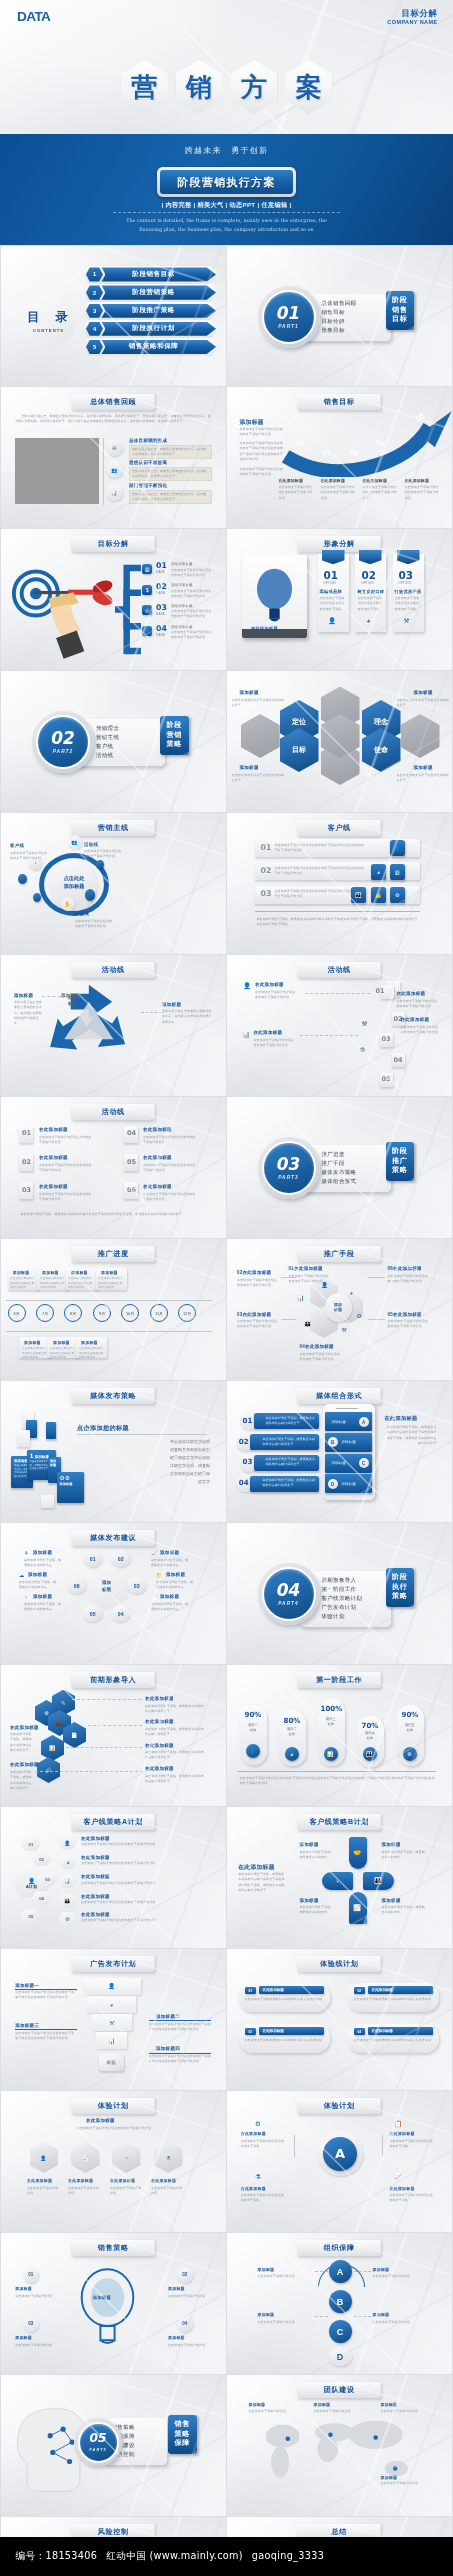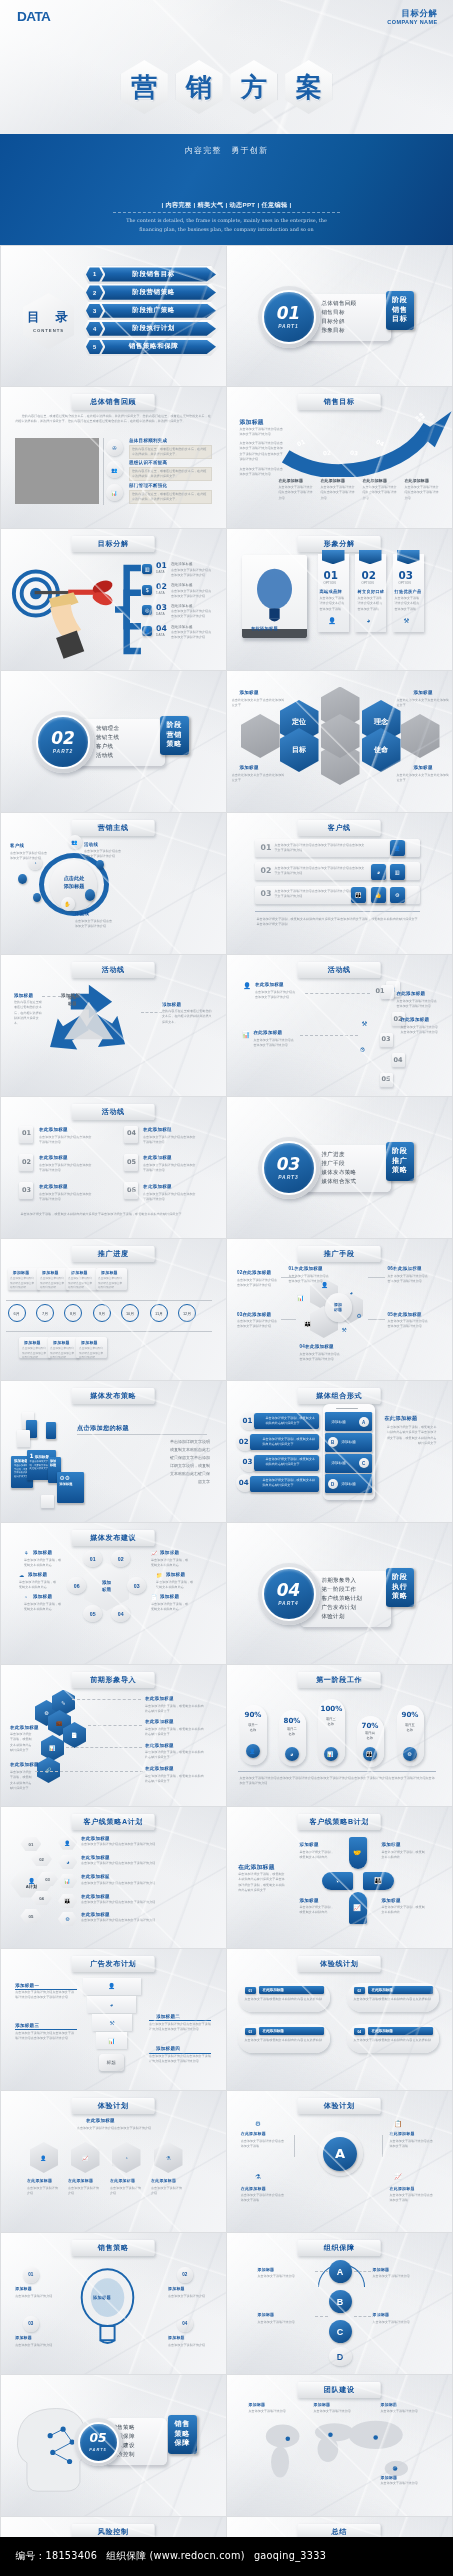--- a/index.html
+++ b/index.html
@@ -241,21 +241,26 @@
         <span>销</span>
       </div>
     <div class="hex">
         <span>方</span>
       </div>
     <div class="hex">
         <span>案</span>
       </div>
   </div>
 
-  <div class="cov-sub">内容完整　勇于创新</div>
+  <div class="cov-sub">跨越未来　勇于创新</div>
+  <div class="cov-btn-wrap">
+    <div class="cov-btn-outer">
+      <div class="cov-btn">阶段营销执行方案</div>
+    </div>
+  </div>
   <div class="cov-feat">| 内容完整 | 精美大气 | 动态PPT | 任意编辑 |</div>
   <div class="cov-dash"></div>
   <div class="cov-en">
     <div>The content is detailed, the frame is complete, mainly uses in the enterprise, the</div>
     <div>financing plan, the business plan, the company introduction and so on</div>
   </div>
 </div>
 
 <div id="grid">
 
@@ -1391,16 +1396,16 @@
       <div style="position:absolute;left:152px;top:30px;width:56px;height:82px;border:1px solid #1b65ad;border-radius:2.6px;"></div>
       <div class="bigno" style="left:161px;top:35px;font-size:10.4px;">03</div>
 
     </div>
   </div>
 
 </div>
 
 <div id="footer">
   <div class="ftxt">
-    <span>编号：</span><span>18153406</span><span class="sp"></span><span>组织保障 (www.redocn.com)</span><span class="sp"></span><span>gaoqing_3333</span>
+    <span>编号：</span><span>18153406</span><span class="sp"></span><span>红动中国 (www.mainly.com)</span><span class="sp"></span><span>gaoqing_3333</span>
   </div>
 </div>
 
 
 </body></html>

